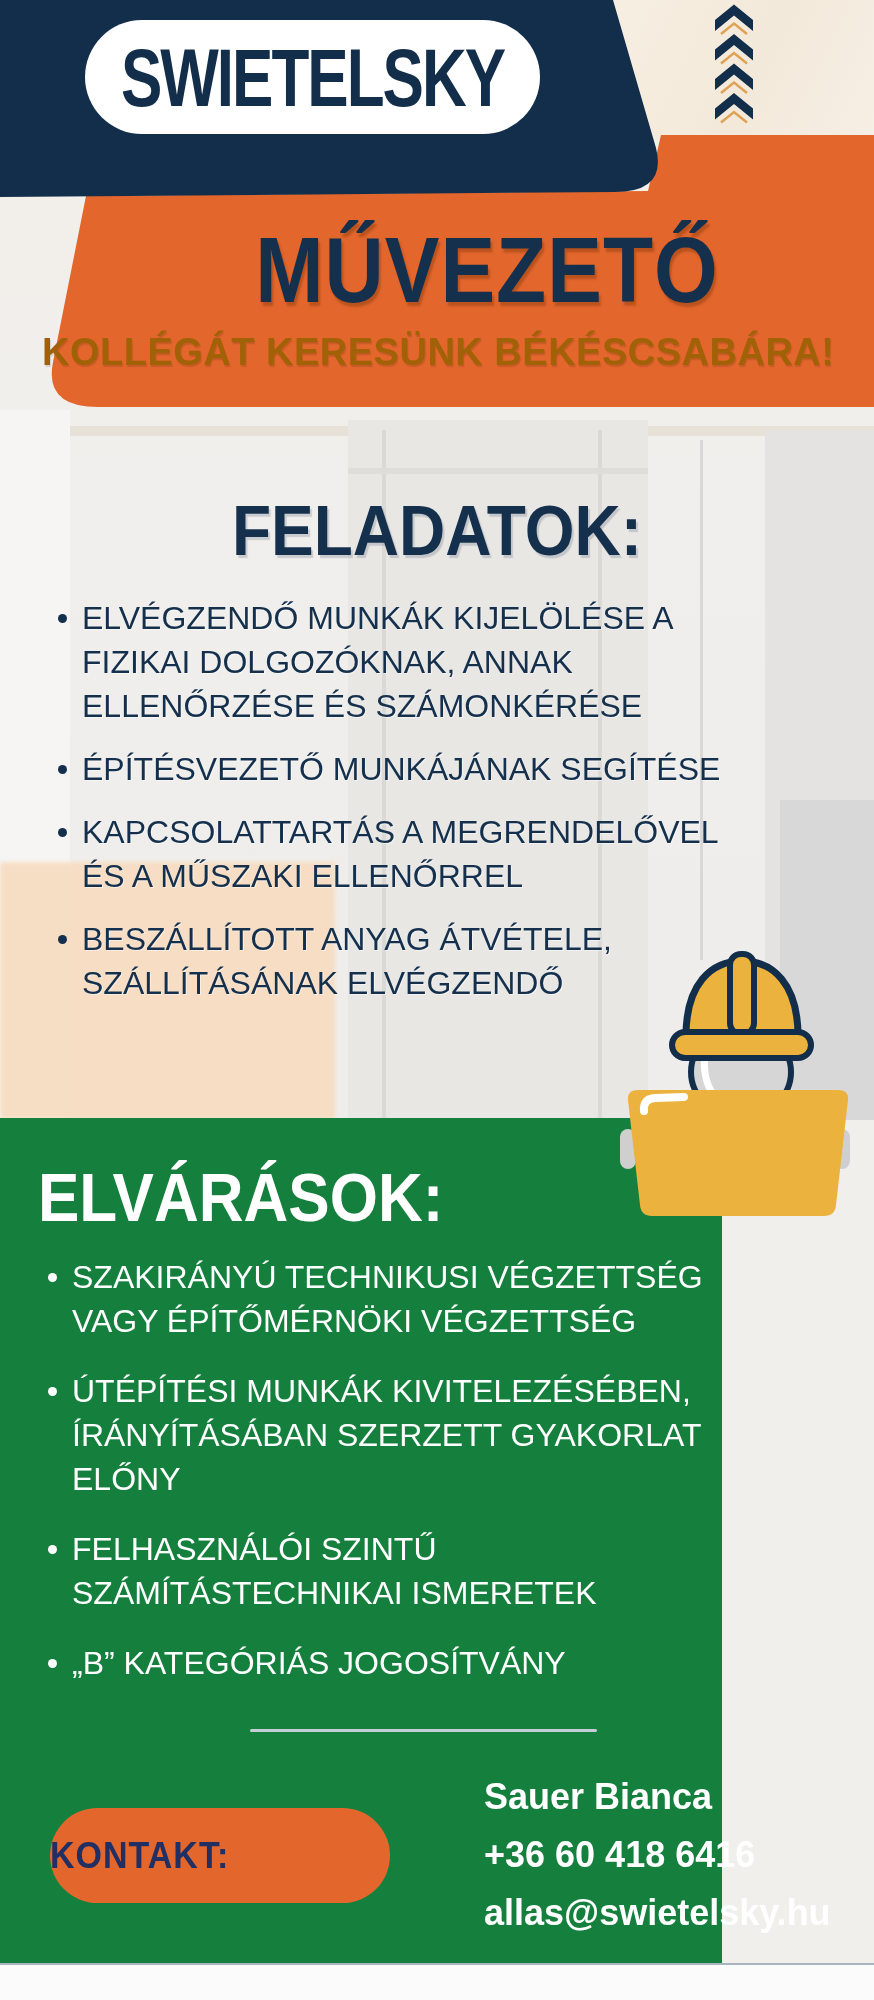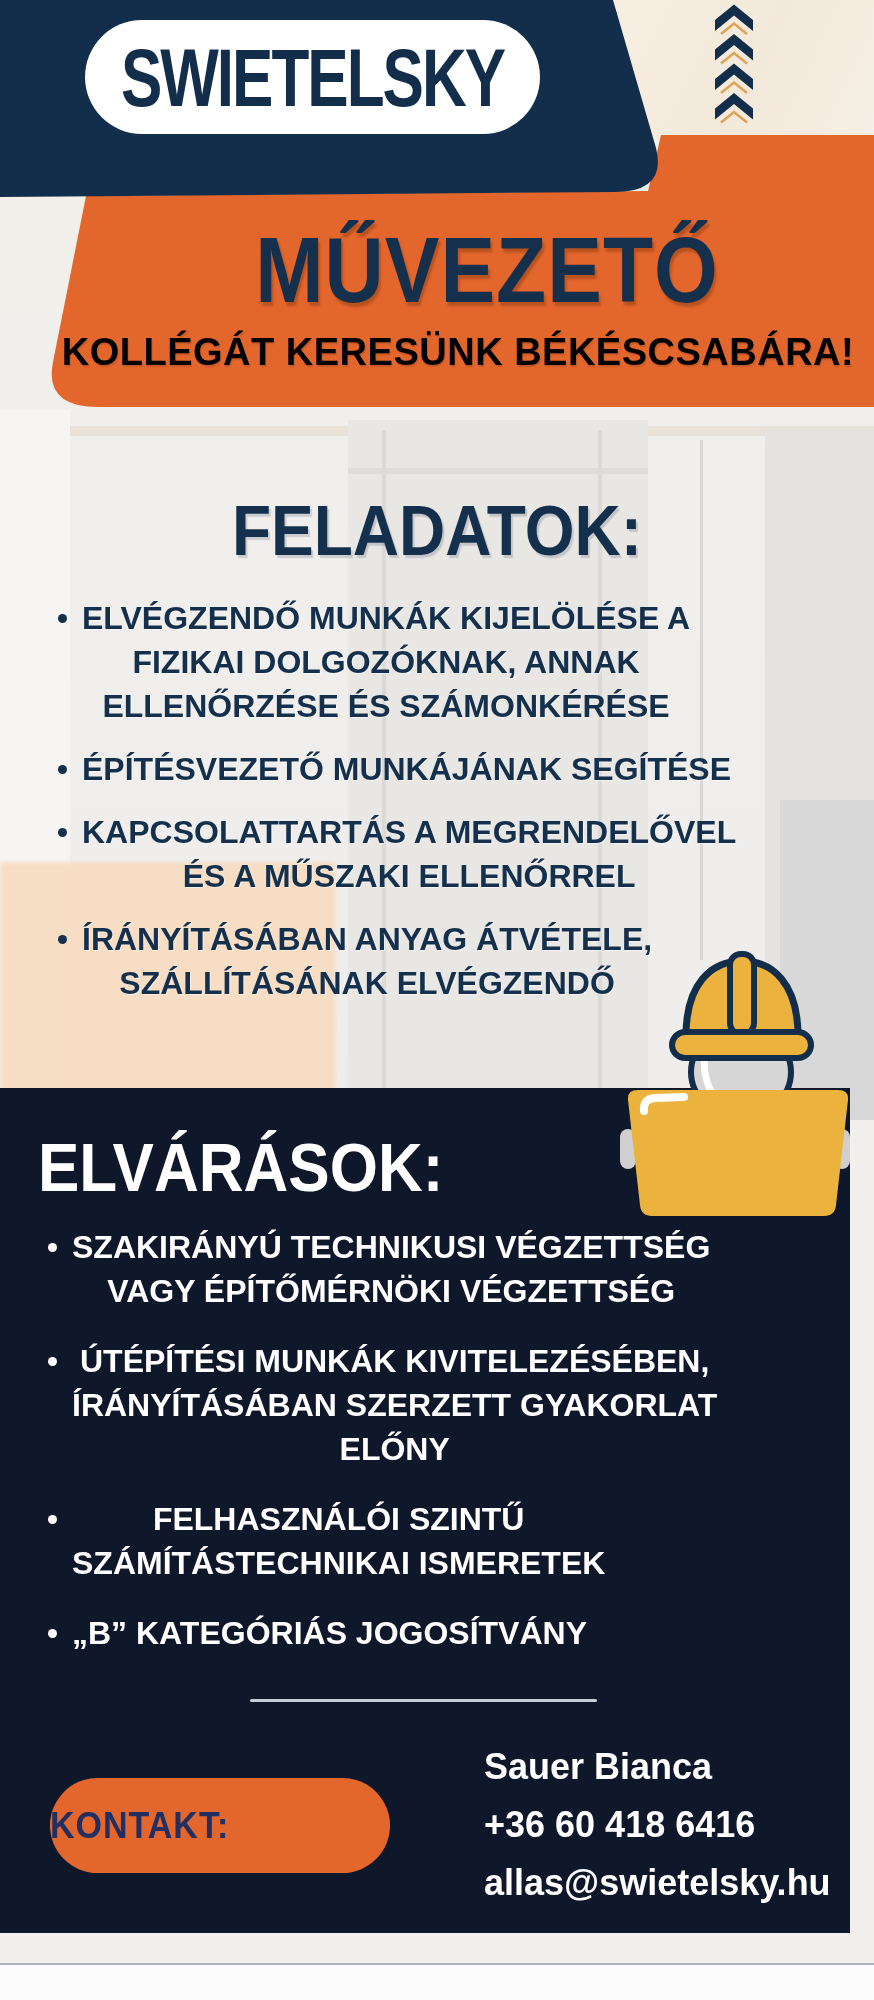--- a/index.html
+++ b/index.html
@@ -36,39 +36,39 @@
     display:flex;align-items:center;justify-content:center;}
   .logo-text{font-size:62px;font-weight:bold;color:#122e4b;letter-spacing:-2px;
     transform:scaleY(1.32);display:block;}
 
   .chevrons-svg{left:712px;top:3px;width:44px;height:132px;}
 
   
   .banner-title{left:100px;right:0;top:216px;text-align:center;color:#14304d;
     font-size:82px;font-weight:bold;letter-spacing:1px;transform:scaleY(1.14);transform-origin:center top;
     text-shadow:2px 4px 2px rgba(110,45,5,.35);white-space:nowrap;}
-  .banner-subtitle{left:42px;right:0;top:331px;text-align:center;color:#000000;
+  .banner-subtitle{left:42px;right:0;top:331px;text-align:left;color:#a16207;
     font-size:38px;font-weight:bold;letter-spacing:0.5px;white-space:nowrap;
     text-shadow:1px 2px 1px rgba(0,0,0,.12);}
 
   
   .tasks-heading{left:0;right:0;top:490px;text-align:center;color:#14304d;
     font-size:64px;font-weight:bold;letter-spacing:0;transform:scaleY(1.1);transform-origin:center top;
     text-shadow:2px 3px 1px rgba(25,45,75,.18);white-space:nowrap;}
   .bullet-list{display:block;}
   .tasks-list{left:58px;top:596px;width:790px;}
   .bullet-row{display:flex;margin-bottom:19px;}
   .dot{flex:0 0 auto;width:9px;height:9px;border-radius:50%;margin:18px 15px 0 0;}
   .navy-dot{background:#14304d;}
   .white-dot{background:#ffffff;}
-  .lines .line{display:block;font-size:32px;line-height:44px;font-weight:bold;white-space:nowrap;letter-spacing:0;text-align:center;}
+  .lines .line{display:block;font-size:32px;line-height:44px;font-weight:normal;white-space:nowrap;letter-spacing:0;}
   .tasks-list .line{color:#14304d;text-shadow:1px 1px 0 rgba(255,255,255,.5);}
 
   
-  .navy-section{left:0;top:1088px;width:850px;height:845px;background:#0f172a;}
+  .navy-section{left:0;top:1118px;width:722px;height:845px;background:#15803d;}
   .req-heading{position:absolute;left:38px;top:40px;color:#ffffff;
     font-size:62px;font-weight:bold;transform:scaleY(1.1);transform-origin:left top;white-space:nowrap;}
   .req-list{position:absolute;left:48px;top:137px;width:800px;}
   .req-list .bullet-row{margin-bottom:26px;}
   .req-list .line{color:#ffffff;}
 
   .divider{position:absolute;left:250px;top:611px;width:347px;height:3px;background:#c3ced6;border-radius:2px;}
 
   .kontakt-btn{position:absolute;left:50px;top:690px;width:340px;height:95px;background:#e3662c;
     border-radius:48px;display:flex;align-items:center;justify-content:flex-start;border:none;}
@@ -158,21 +158,21 @@
     <div class="bullet-row">
       <span class="dot navy-dot"></span>
       <span class="lines">
         <span class="line">KAPCSOLATTARTÁS A MEGRENDELŐVEL</span>
         <span class="line">ÉS A MŰSZAKI ELLENŐRREL</span>
       </span>
     </div>
     <div class="bullet-row">
       <span class="dot navy-dot"></span>
       <span class="lines">
-        <span class="line">ÍRÁNYÍTÁSÁBAN ANYAG ÁTVÉTELE,</span>
+        <span class="line">BESZÁLLÍTOTT ANYAG ÁTVÉTELE,</span>
         <span class="line">SZÁLLÍTÁSÁNAK ELVÉGZENDŐ</span>
       </span>
     </div>
   </div>
 
   <div class="abs navy-section">
     <div class="req-heading">ELVÁRÁSOK:</div>
 
     <div class="req-list bullet-list">
       <div class="bullet-row">

